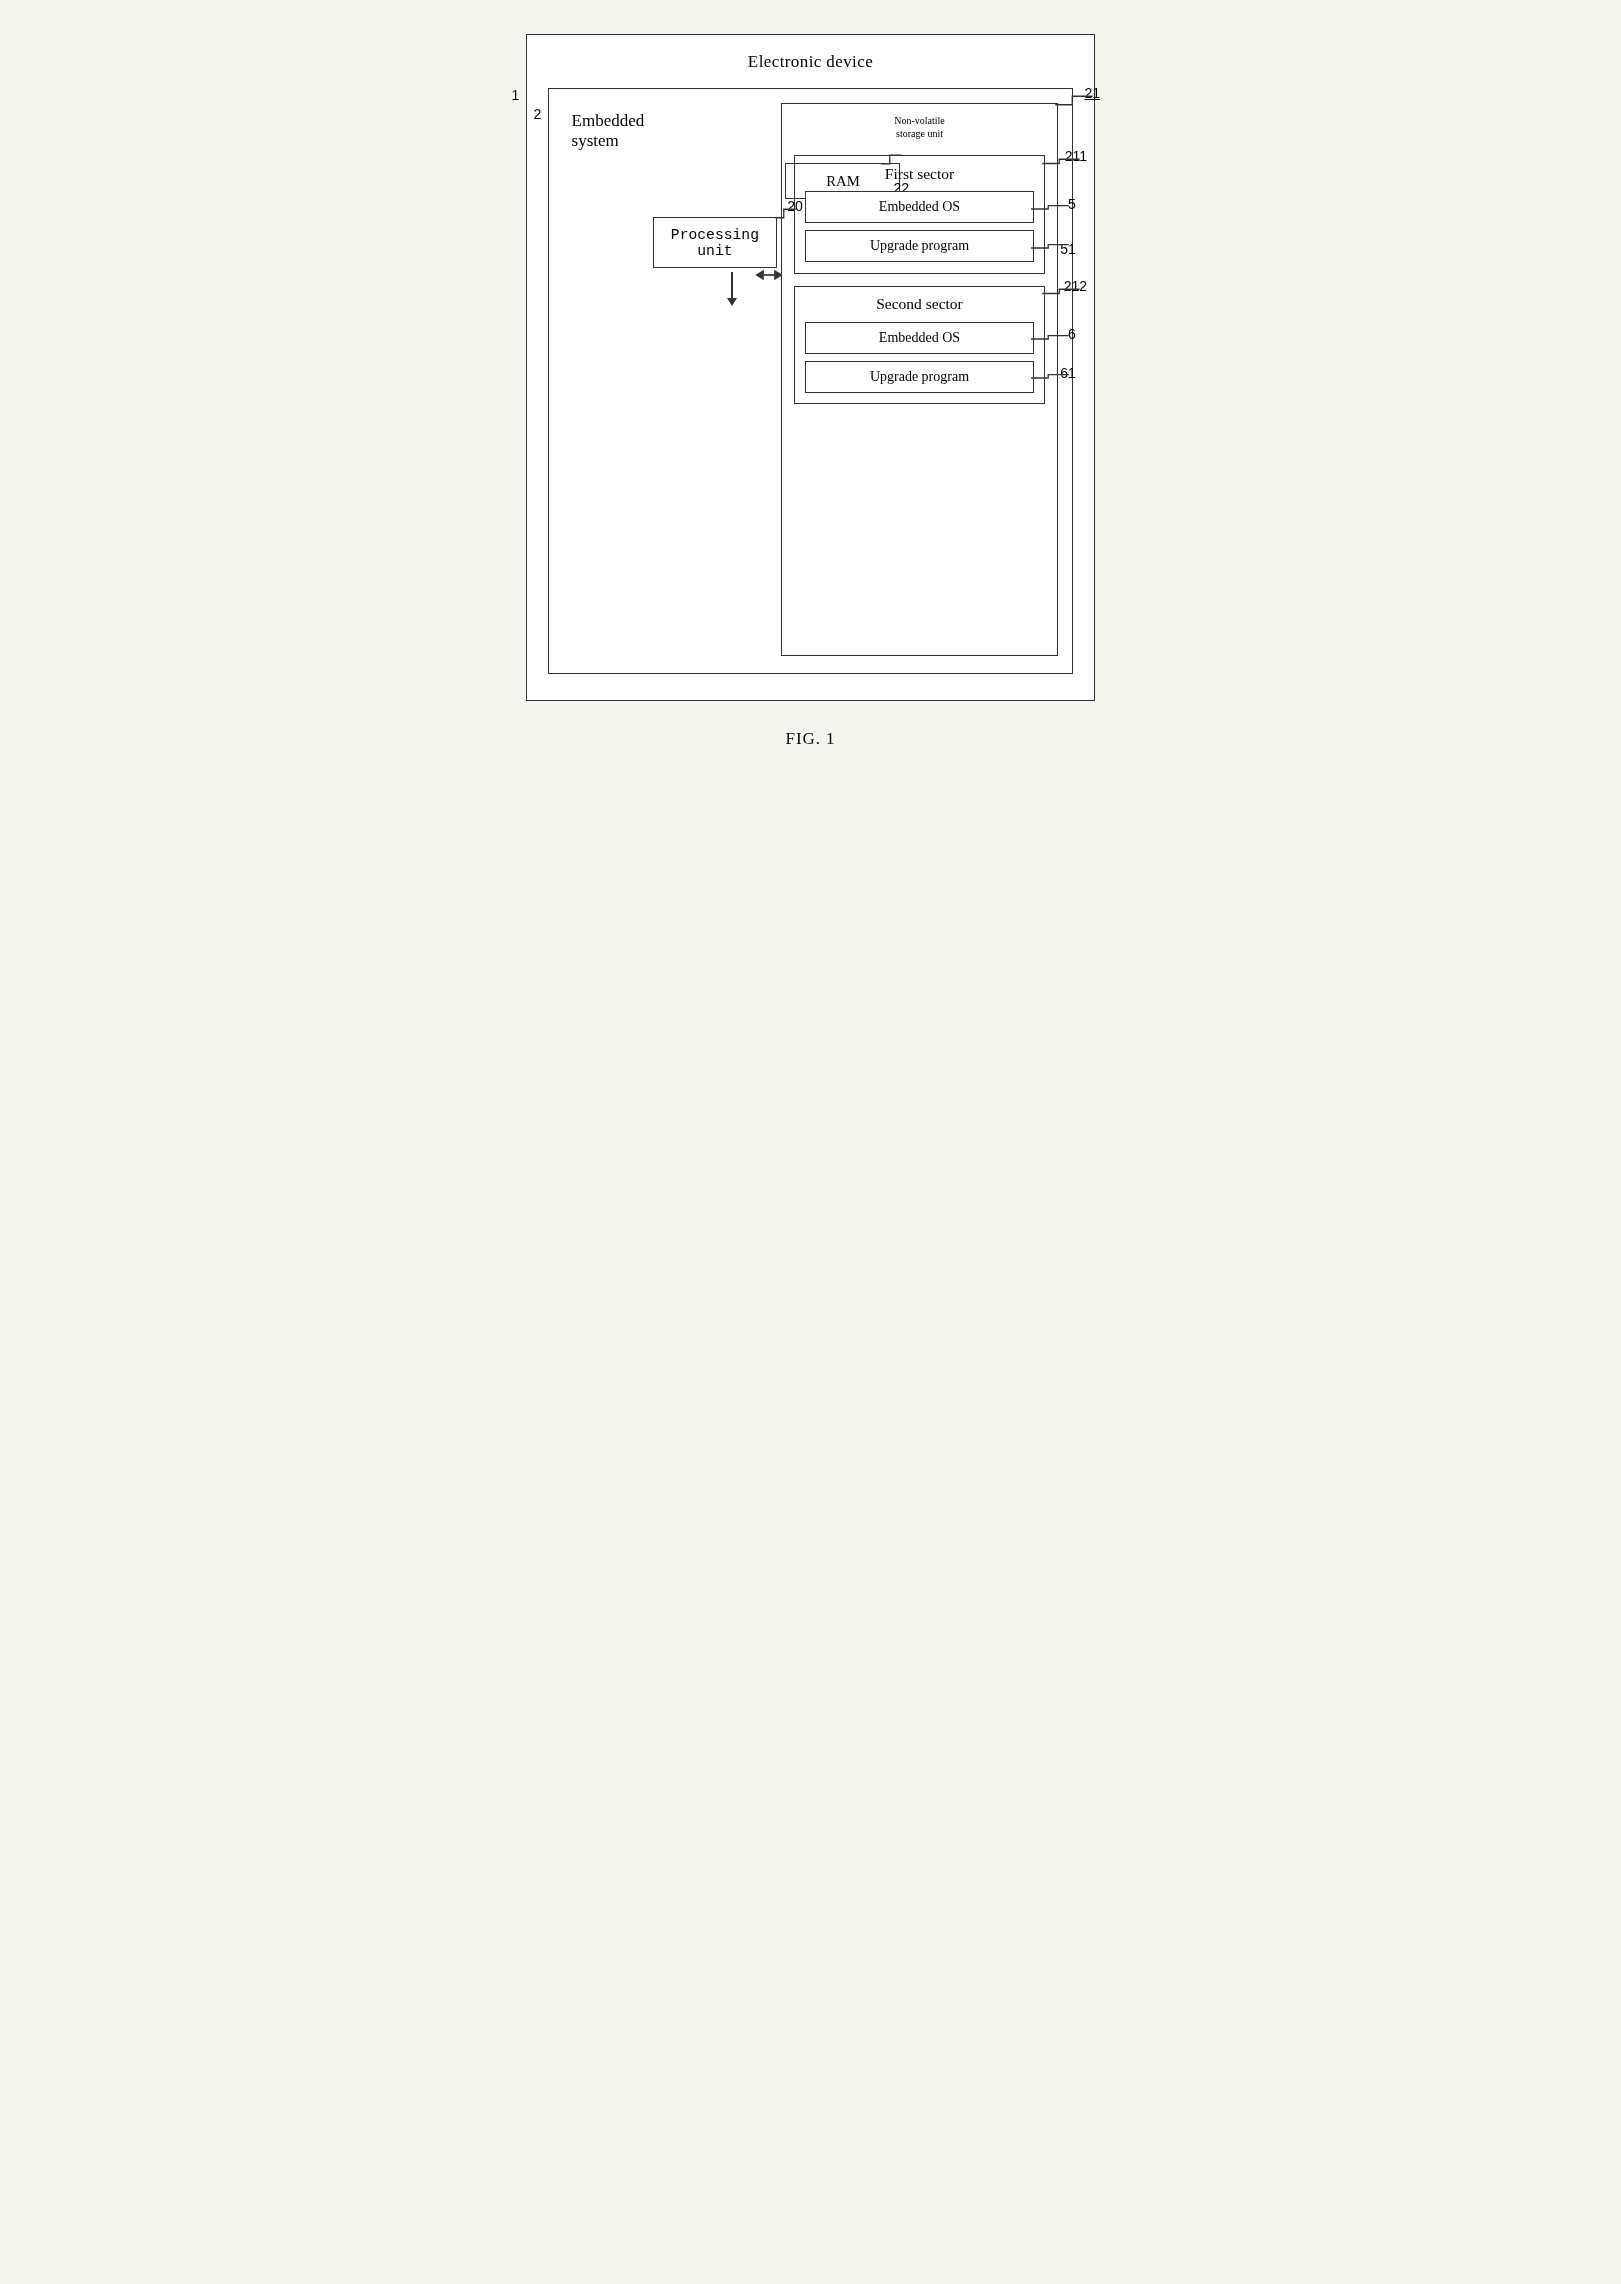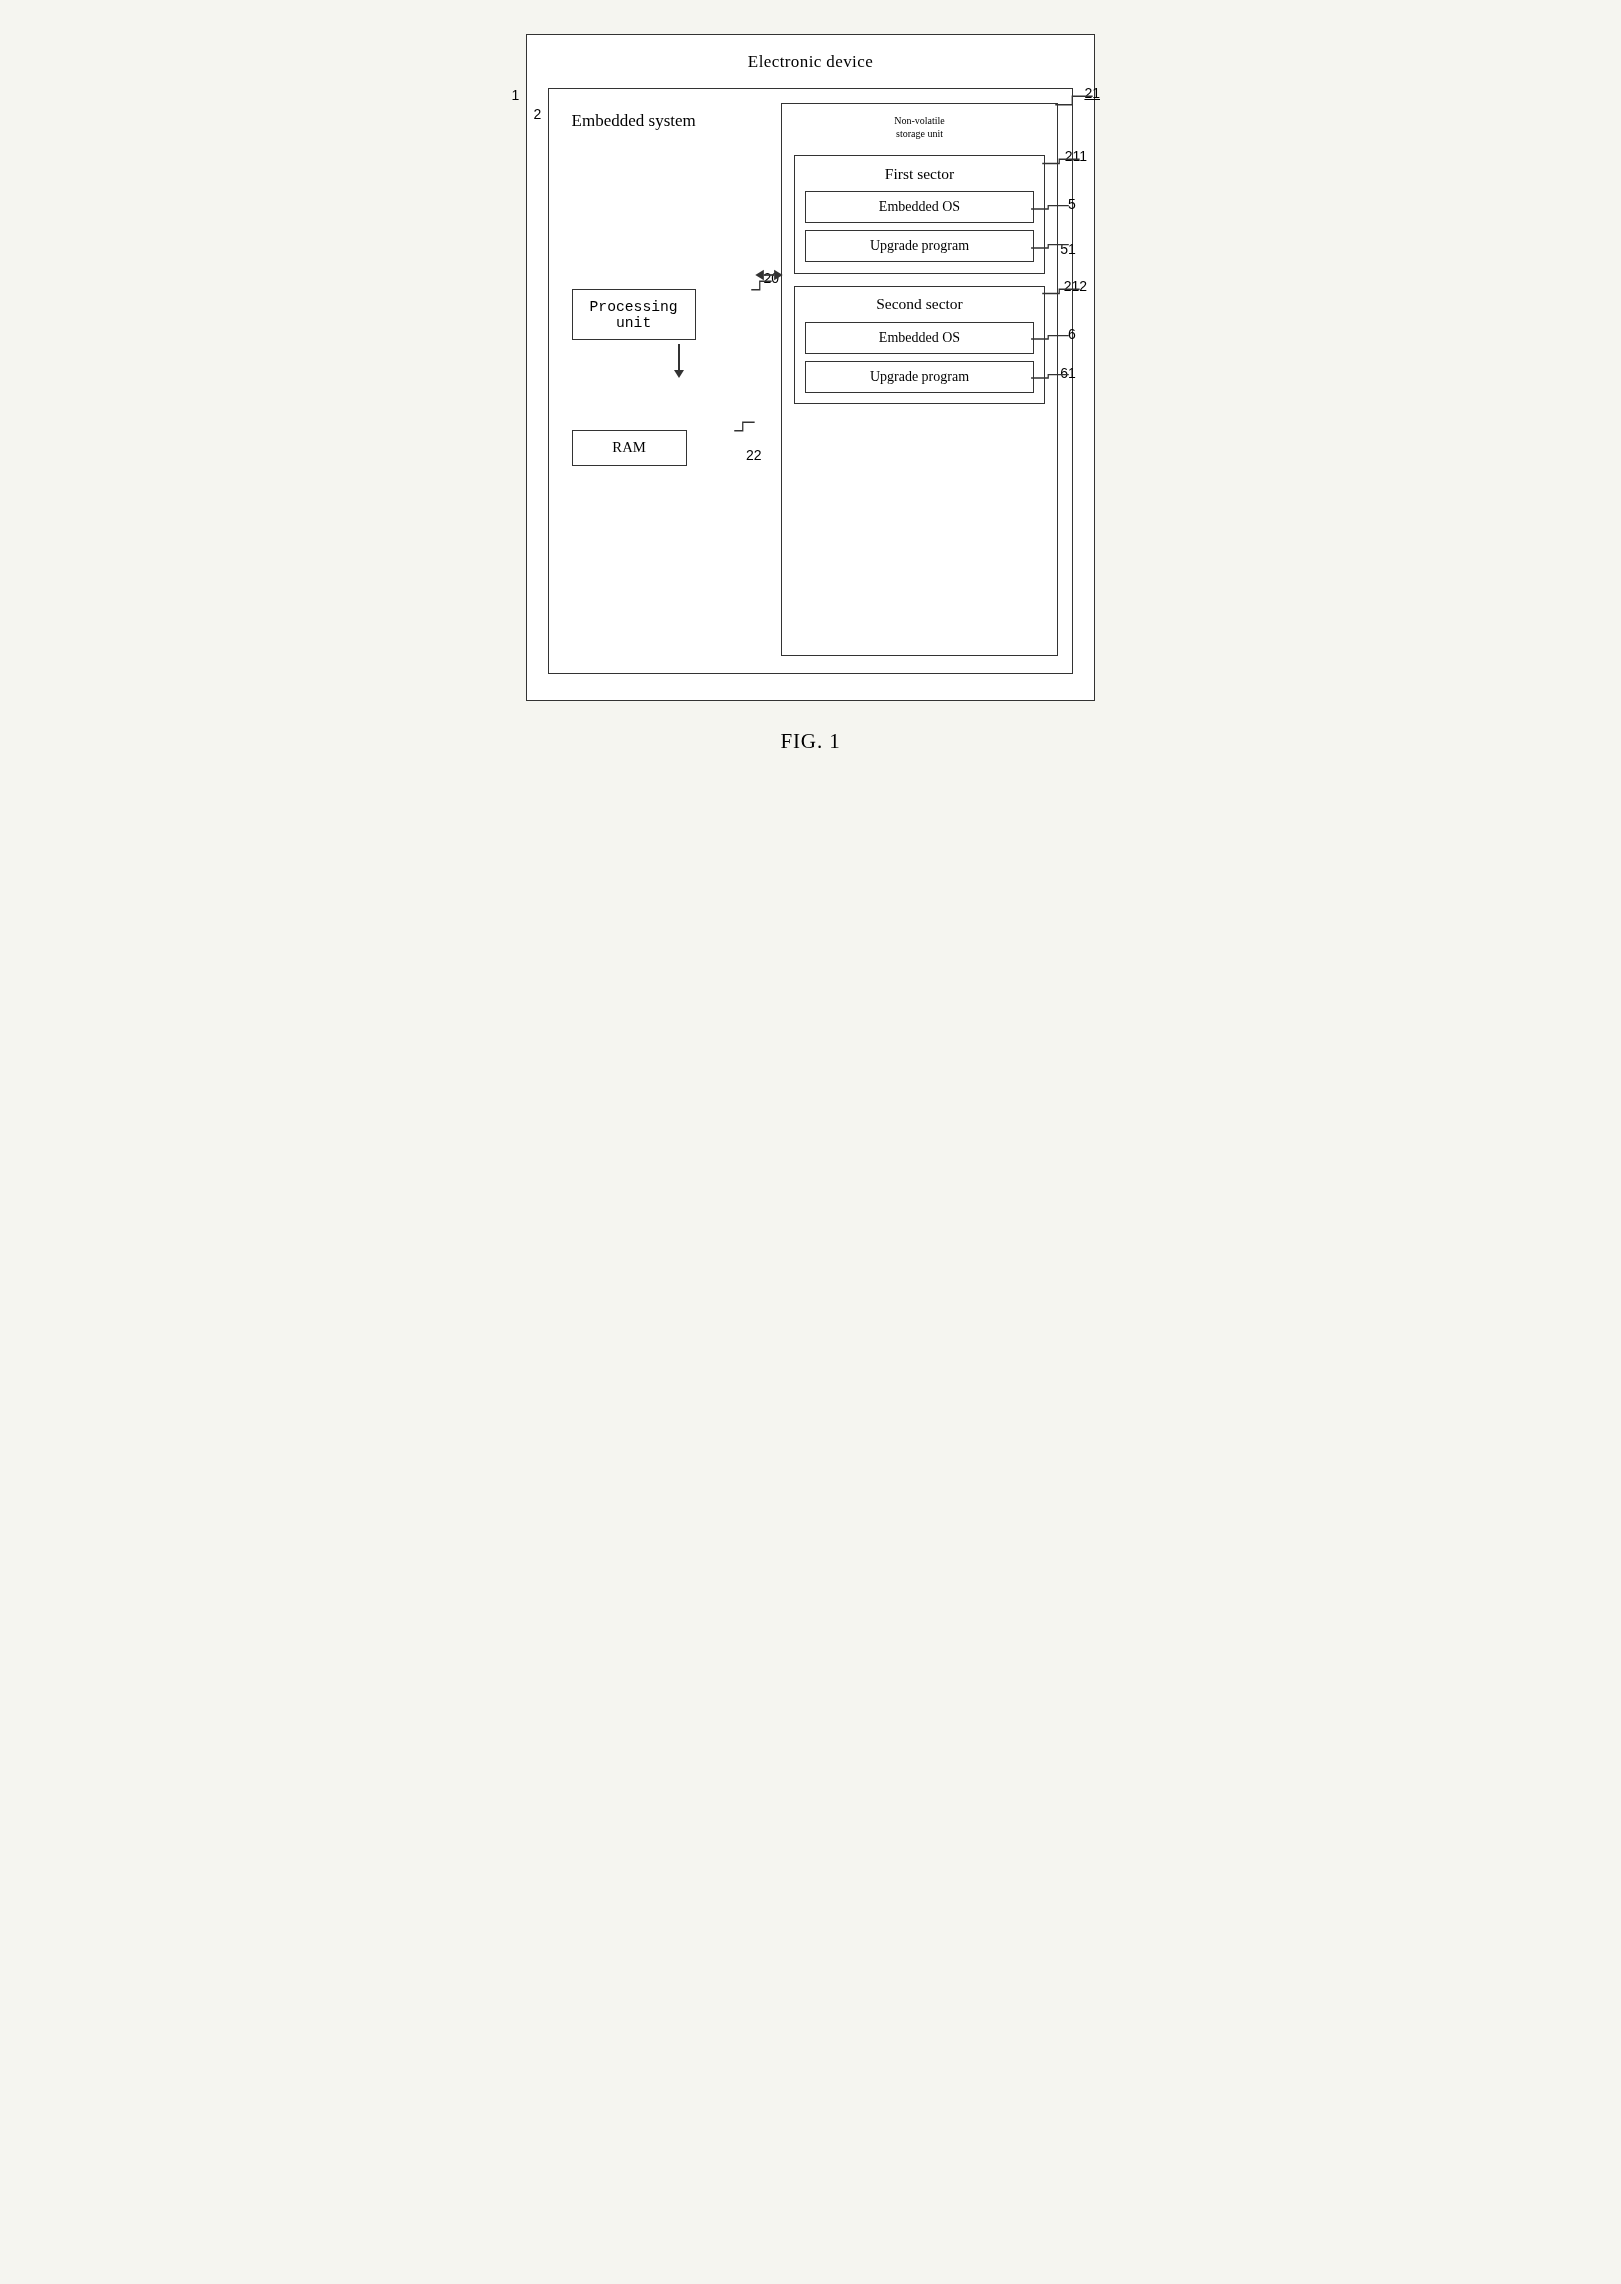--- a/index.html
+++ b/index.html
@@ -47,21 +47,21 @@
       font-size: 14px;
       position: absolute;
       font-family: Arial, sans-serif;
     }
     
     .left-panel {
       width: 190px;
       flex-shrink: 0;
       position: relative;
       display: flex;
-      flex-direction: column;
+      flex-direction: row;
       justify-content: flex-start;
       padding-top: 8.6px;
     }
     .embedded-system-label {
       font-size: 17px;
       margin-bottom: 52px;
       margin-left: 8.6px;
     }
     .processing-unit-wrapper {
       position: relative;
@@ -145,21 +145,21 @@
       text-align: center;
       background: #fff;
       margin-bottom: 7px;
       position: relative;
     }
     .component-box:last-child {
       margin-bottom: 0;
     }
     
     .fig-label {
-      font-size: 21px;
+      font-size: 17px;
       margin-top: 28px;
       text-align: center;
       letter-spacing: 0.9px;
     }
   </style>
 </head>
 <body>
 
 <div class="page">
   <div class="electronic-device">

